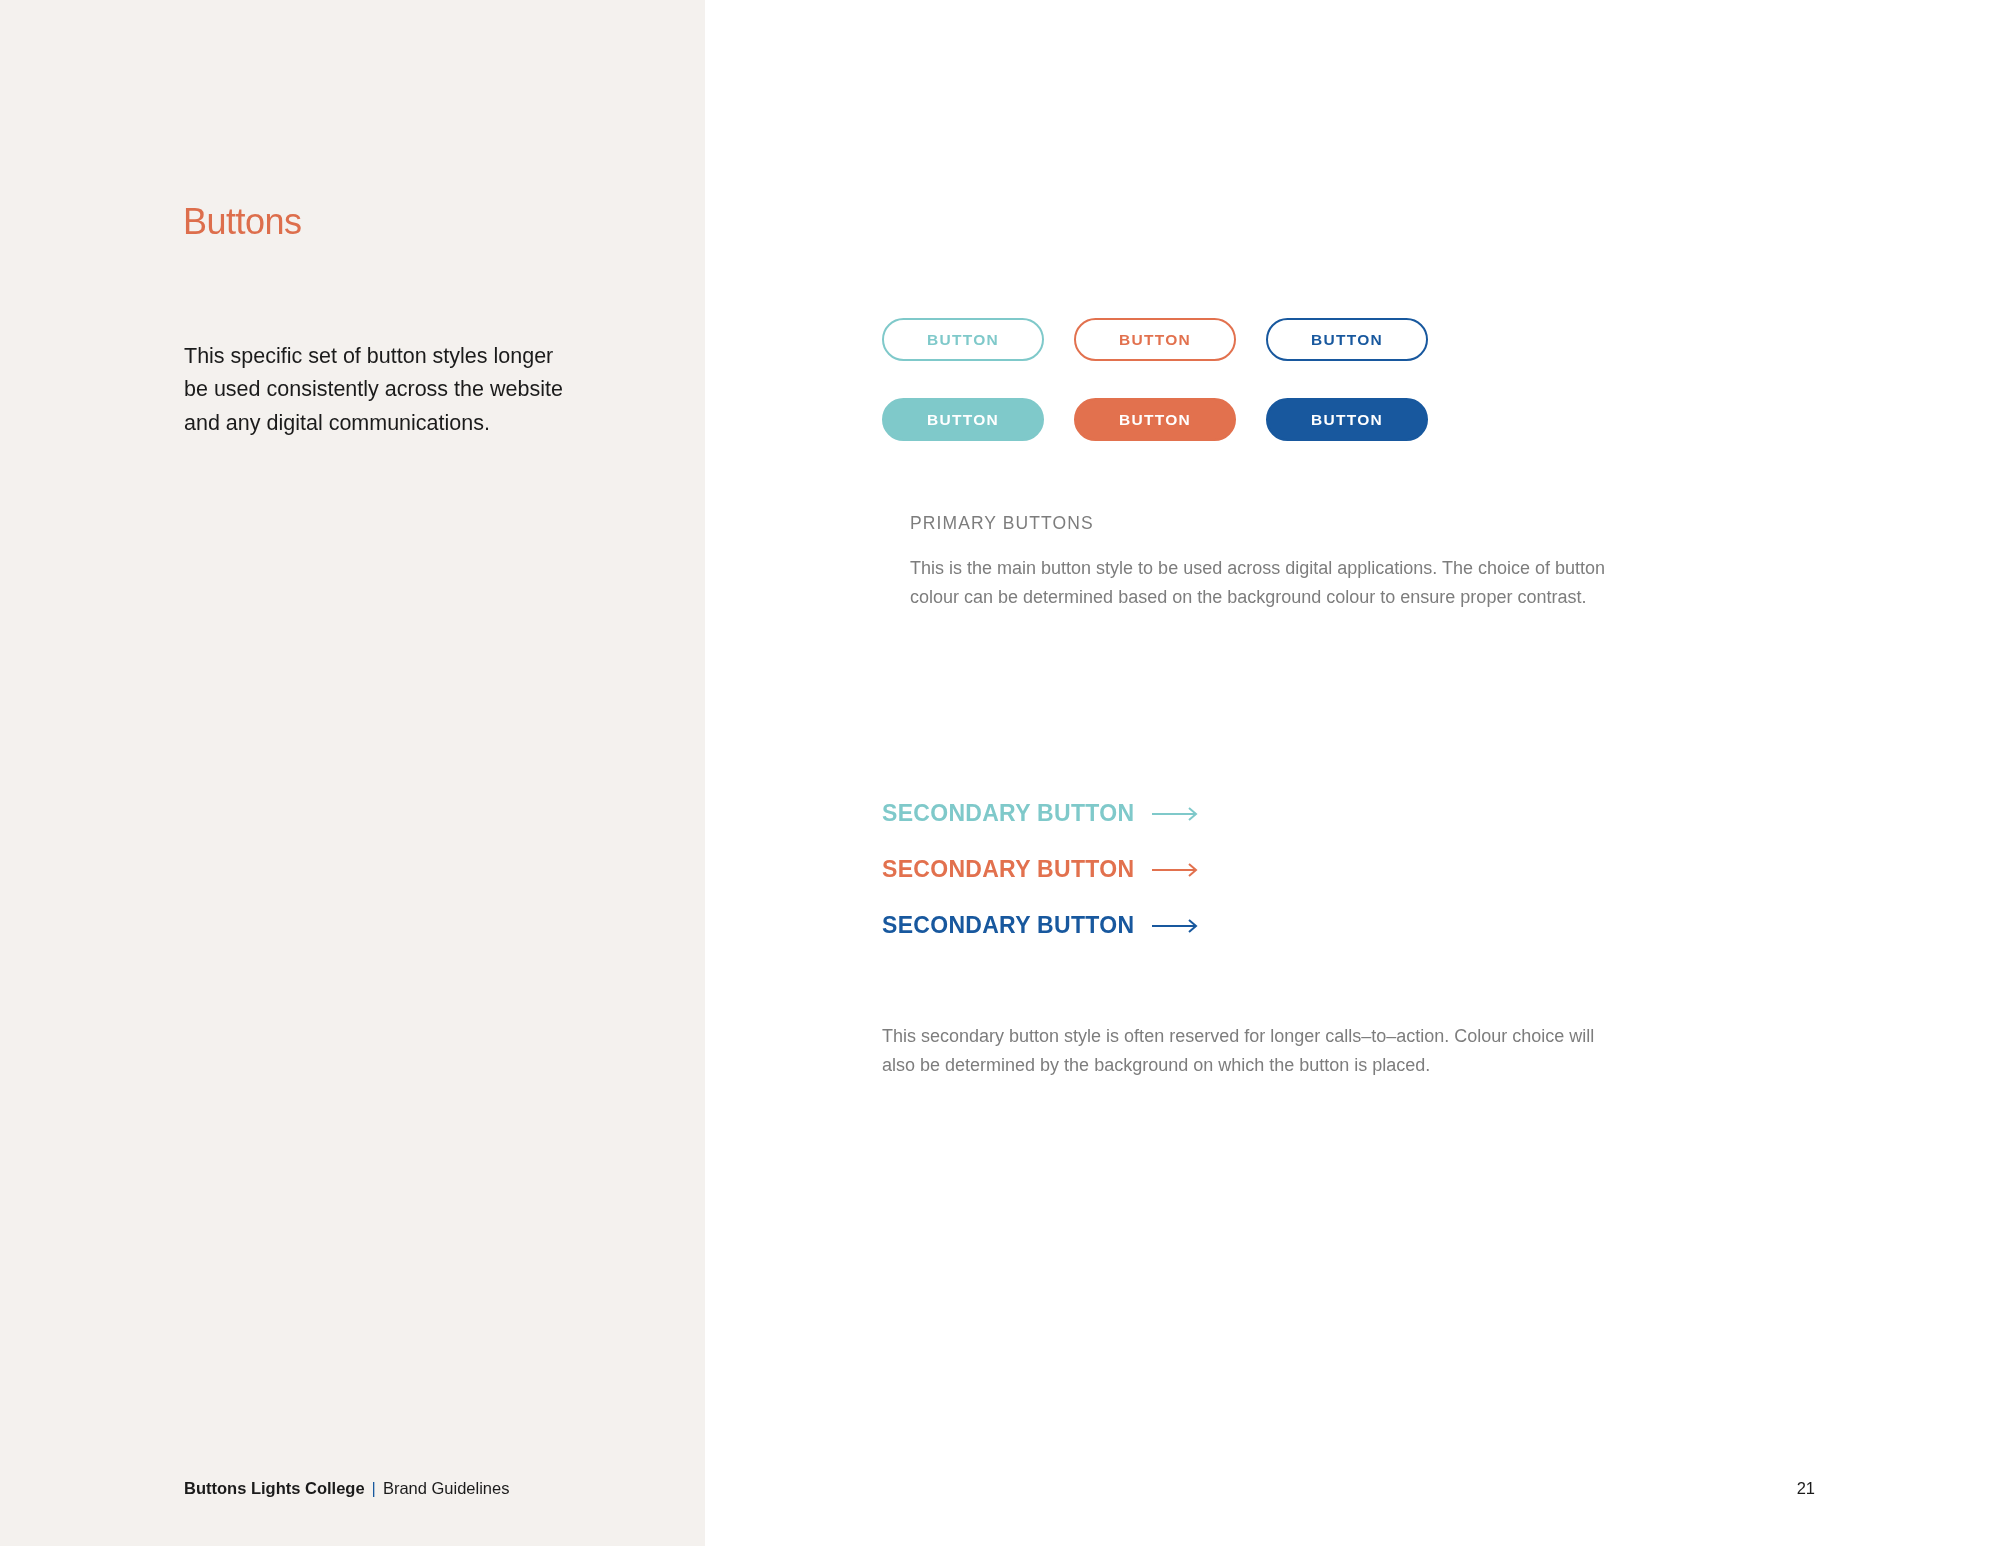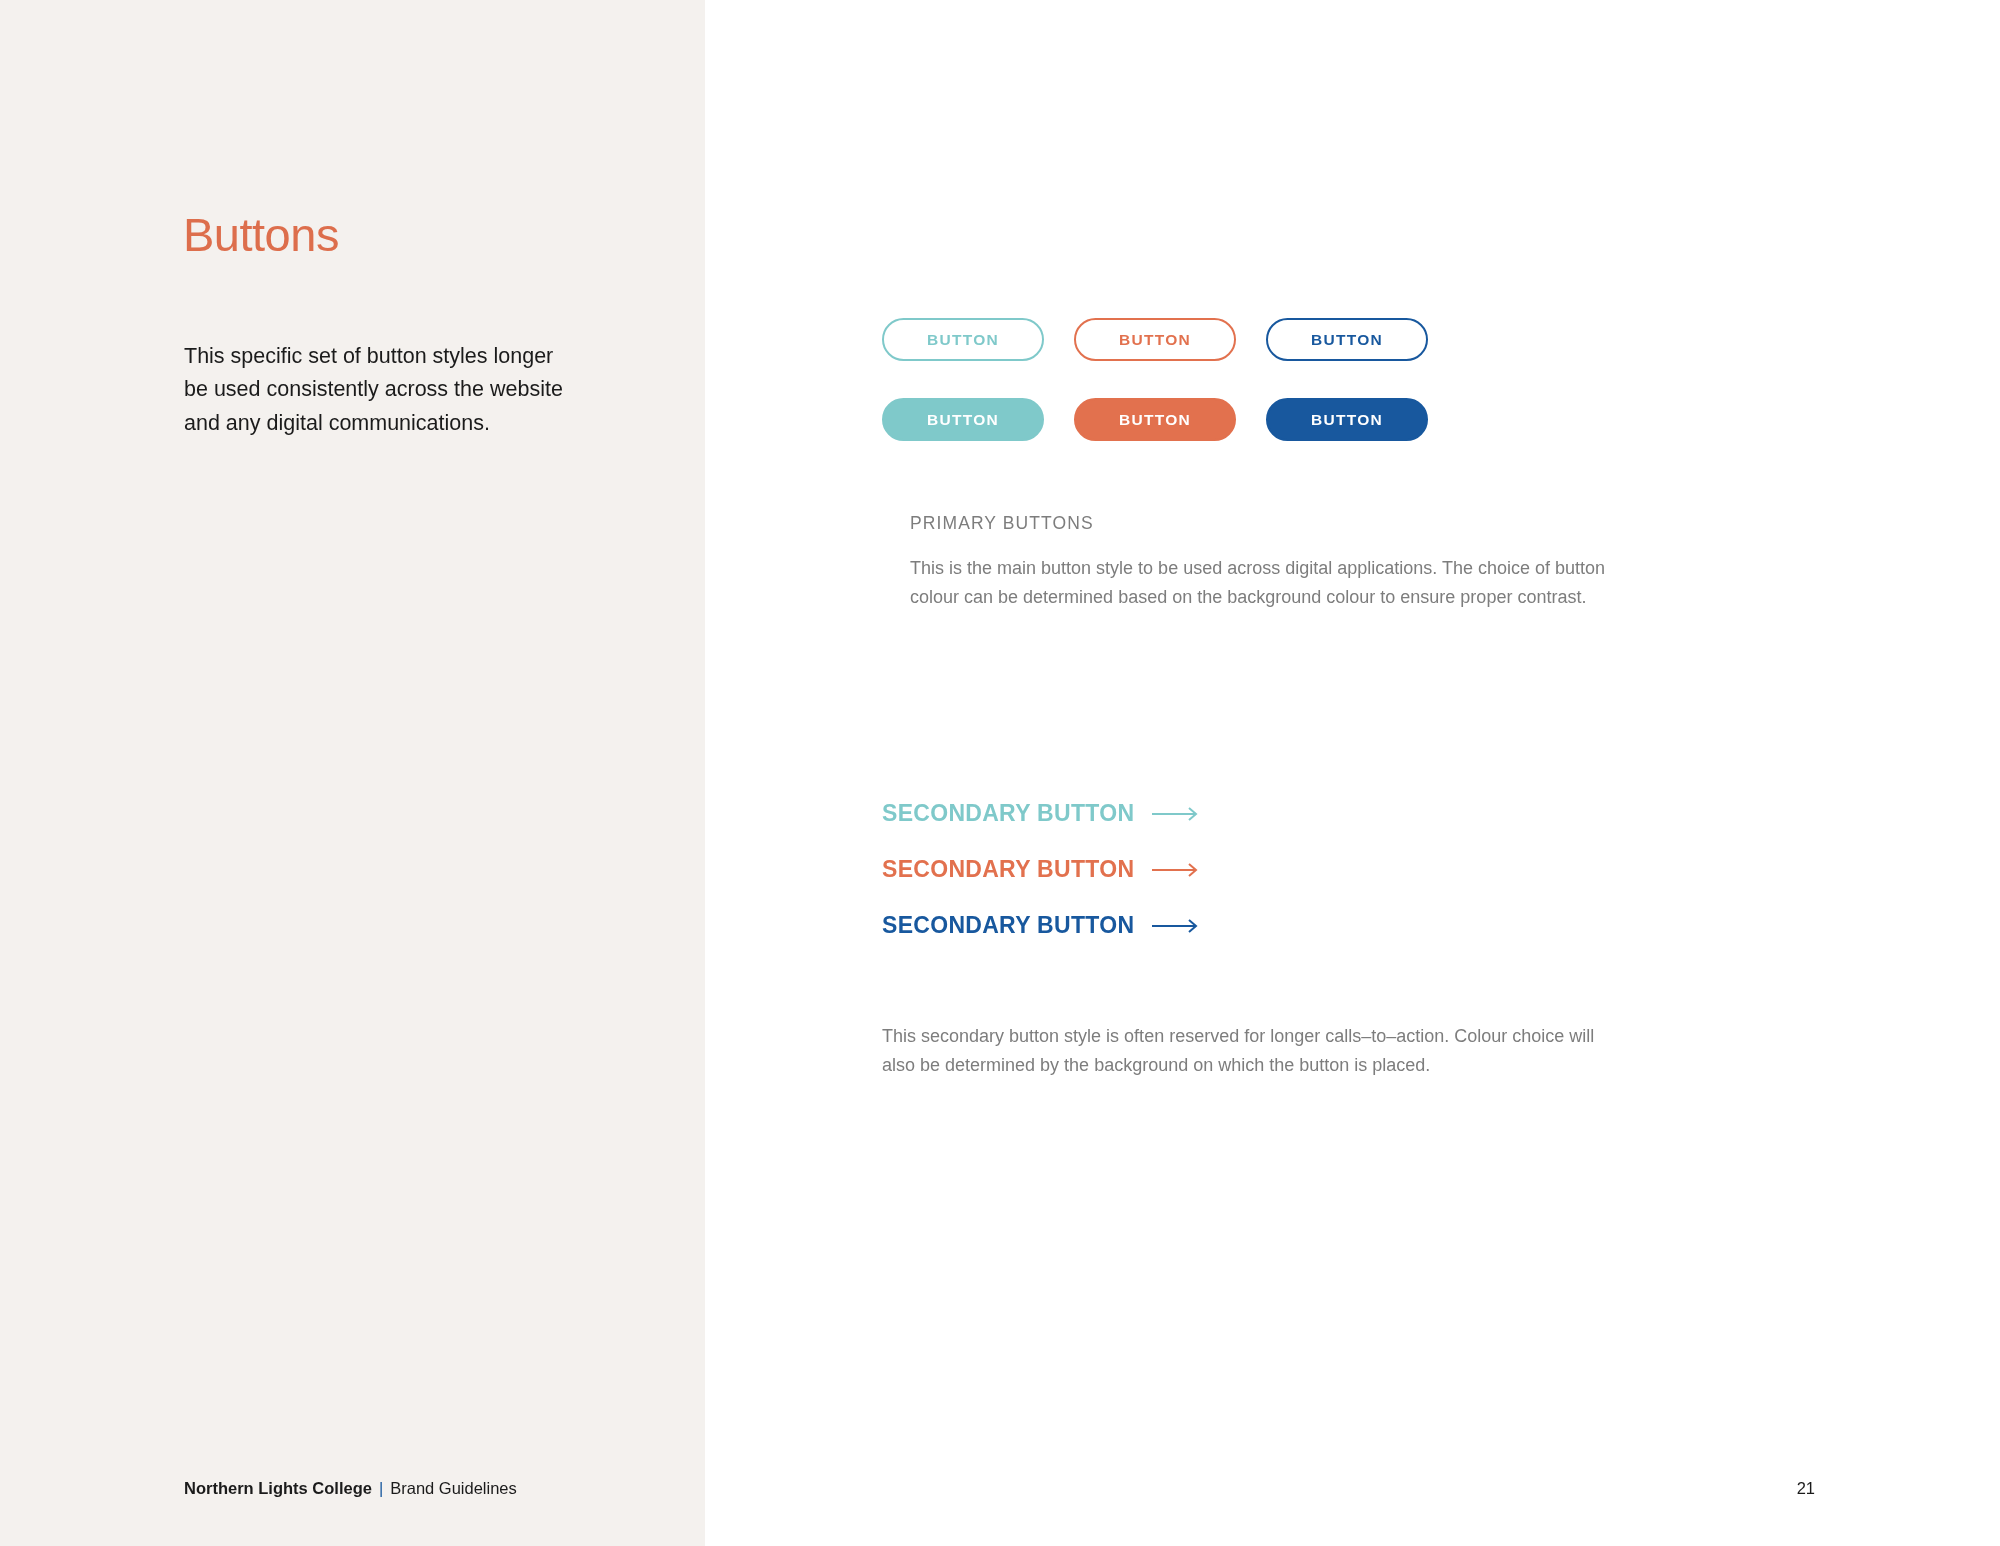--- a/index.html
+++ b/index.html
@@ -22,21 +22,21 @@
     top: 0;
     width: 705px;
     height: 1546px;
     background: #f4f1ee;
   }
 
   .page-title {
     position: absolute;
     left: 183px;
     top: 178px;
-    font-size: 47px;
+    font-size: 36px;
     font-weight: 400;
     letter-spacing: -0.5px;
     color: #dd6e4c;
     line-height: 1.1;
   }
 
   .intro-text {
     position: absolute;
     left: 184px;
     top: 318px;
@@ -175,21 +175,21 @@
 </head>
 <body>
 
 <div class="left-panel"></div>
 
 <h1 class="page-title">Buttons</h1>
 
 <p class="intro-text">This specific set of button styles longer be used consistently across the website and any digital communications.</p>
 
 <div class="footer">
-  <span class="brand">Northern Lights College</span><span class="sep">|</span><span class="sub">Brand Guidelines</span>
+  <span class="brand">Buttons Lights College</span><span class="sep">|</span><span class="sub">Brand Guidelines</span>
 </div>
 
 <div class="page-number">21</div>
 
 <div class="right-col">
 
   <div class="btn-grid">
 
     <div class="btn-row">
       <div class="btn outline-teal">

